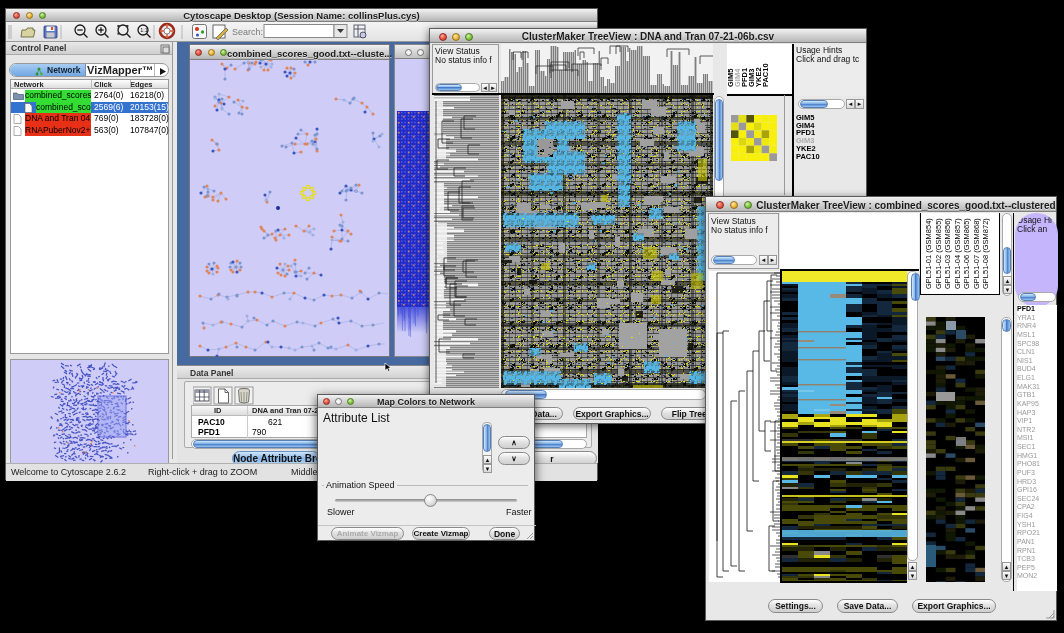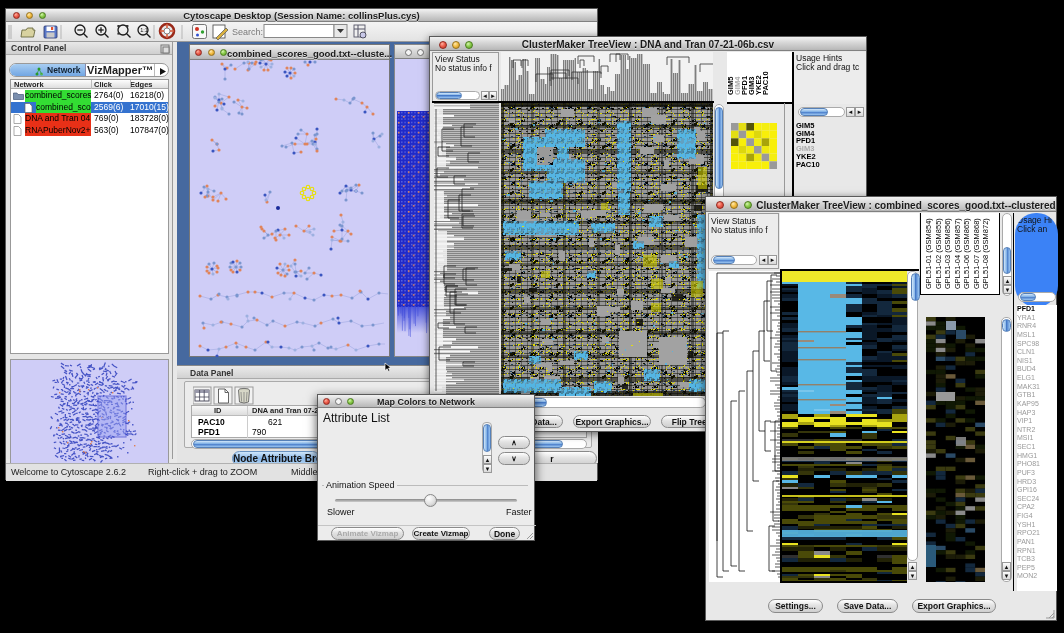--- a/index.html
+++ b/index.html
@@ -148,21 +148,21 @@
         <div class="abs" style="left:14px;top:0;width:66px;height:11.5px;background:#33dd33;overflow:hidden;line-height:11.5px;">combined_scores_g</div>
         <span class="abs" style="left:83px;line-height:11.5px;">2764(0)</span>
           <span class="abs" style="left:119px;line-height:11.5px;">16218(0)</span>
       </div>
       <div class="abs" style="left:0;top:21.5px;width:100%;height:11.5px;background:#3472cf;font-size:8.5px;color:#fff;">
         <svg class="abs" style="left:13px;top:1px;" width="9" height="10">
             <path d="M1 0.5 H5.5 L8 3 V9.5 H1 Z" fill="#fff" stroke="#666" stroke-width="0.7"></path>
           </svg>
         <div class="abs" style="left:25px;top:0;width:55px;height:11.5px;background:#33dd33;color:#000;overflow:hidden;line-height:11.5px;">combined_sco</div>
         <span class="abs" style="left:83px;line-height:11.5px;">2569(6)</span>
-          <span class="abs" style="left:119px;line-height:11.5px;">17010(15)</span>
+          <span class="abs" style="left:119px;line-height:11.5px;">20153(15)</span>
       </div>
       <div class="abs" style="left:0;top:33px;width:100%;height:11.5px;font-size:8.5px;color:#000;">
         <svg class="abs" style="left:2px;top:1px;" width="9" height="10">
             <path d="M1 0.5 H5.5 L8 3 V9.5 H1 Z" fill="#fff" stroke="#888" stroke-width="0.7"></path>
           </svg>
         <div class="abs" style="left:14px;top:0;width:66px;height:11.5px;background:#e83017;overflow:hidden;line-height:11.5px;">DNA and Tran 04</div>
         <span class="abs" style="left:83px;line-height:11.5px;">769(0)</span>
           <span class="abs" style="left:119px;line-height:11.5px;">183728(0)</span>
       </div>
       <div class="abs" style="left:0;top:44.5px;width:100%;height:11.5px;font-size:8.5px;color:#000;">
@@ -649,21 +649,21 @@
         <circle cx="113" cy="137" r="1.8" fill="none" stroke="#e8e000" stroke-width="1.1"></circle>
         <circle cx="111" cy="133" r="1.8" fill="none" stroke="#e8e000" stroke-width="1.1"></circle>
         <circle cx="113" cy="129" r="1.8" fill="none" stroke="#e8e000" stroke-width="1.1"></circle>
         <circle cx="117" cy="127" r="1.8" fill="none" stroke="#e8e000" stroke-width="1.1"></circle>
         <circle cx="121" cy="129" r="1.8" fill="none" stroke="#e8e000" stroke-width="1.1"></circle>
         <circle cx="87" cy="148" r="2" fill="#1a2a9a"></circle>
       </svg>
   </div>
 </div>
 
-<div class="win" style="left:429px;top:36px;width:438px;height:396px;">
+<div class="win" style="left:429px;top:28px;width:438px;height:396px;">
   <div class="tbar" style="height:14px;"></div>
   <div class="tl red" style="left:9px;top:3.5px;width:8px;height:8px;"></div>
   <div class="tl yel" style="left:22px;top:3.5px;width:8px;height:8px;"></div>
   <div class="tl grn" style="left:35px;top:3.5px;width:8px;height:8px;"></div>
   <div class="ttl" style="top:1px;font-size:10px;line-height:13px;">ClusterMaker TreeView : DNA and Tran 07-21-06b.csv</div>
 
   <div class="panel" style="left:2px;top:15px;width:67px;height:50px;background:#ececec;">
     <div class="smtxt" style="left:2px;top:1px;font-size:8.5px;">View Status</div>
     <div class="smtxt" style="left:2px;top:10px;font-size:8.5px;">No status info f</div>
     <div class="sbtrack" style="left:2px;top:38px;width:45px;height:9px;"></div>
@@ -1381,21 +1381,21 @@
     <div class="abs" style="left:41.0px;top:76px;transform:rotate(-90deg);transform-origin:0 0;font-size:7.5px;color:#000;width:80px;">GPL51-06 (GSM865)</div>
     <div class="abs" style="left:50.5px;top:76px;transform:rotate(-90deg);transform-origin:0 0;font-size:7.5px;color:#000;width:80px;">GPL51-07 (GSM868)</div>
     <div class="abs" style="left:60.0px;top:76px;transform:rotate(-90deg);transform-origin:0 0;font-size:7.5px;color:#000;width:80px;">GPL51-08 (GSM872)</div>
   </div>
 
   <div class="sbtrack" style="left:296px;top:16px;width:10px;height:83px;border-radius:5px;"></div>
   <div class="sbthumbv" style="left:297px;top:50px;width:8px;height:27px;"></div>
   <div class="arrbtn" style="left:297px;top:79px;width:9px;height:9px;line-height:8px;">▲</div>
   <div class="arrbtn" style="left:297px;top:88px;width:9px;height:9px;line-height:8px;">▼</div>
 
-  <div class="abs" style="left:309px;top:16px;width:43px;height:94px;background:#3b82f6;overflow:hidden;border-radius:21px;">
+  <div class="abs" style="left:309px;top:16px;width:43px;height:94px;background:#c4b5fd;overflow:hidden;border-radius:21px;">
     <div class="smtxt" style="left:2px;top:2px;font-size:8.5px;">Usage Hi</div>
     <div class="smtxt" style="left:2px;top:11px;font-size:8.5px;">Click an</div>
   </div>
   <div class="sbtrack" style="left:312px;top:95px;width:38px;height:10px;"></div>
   <div class="sbthumb" style="left:314px;top:96px;width:16px;height:8px;"></div>
   <div class="abs" style="left:306.5px;top:16px;width:1.5px;height:378px;background:#000;"></div>
 
   <div class="abs" style="left:3px;top:74px;width:71px;height:311px;">
     <svg width="71" height="311">
         <rect width="71" height="311" fill="#fff"></rect>

